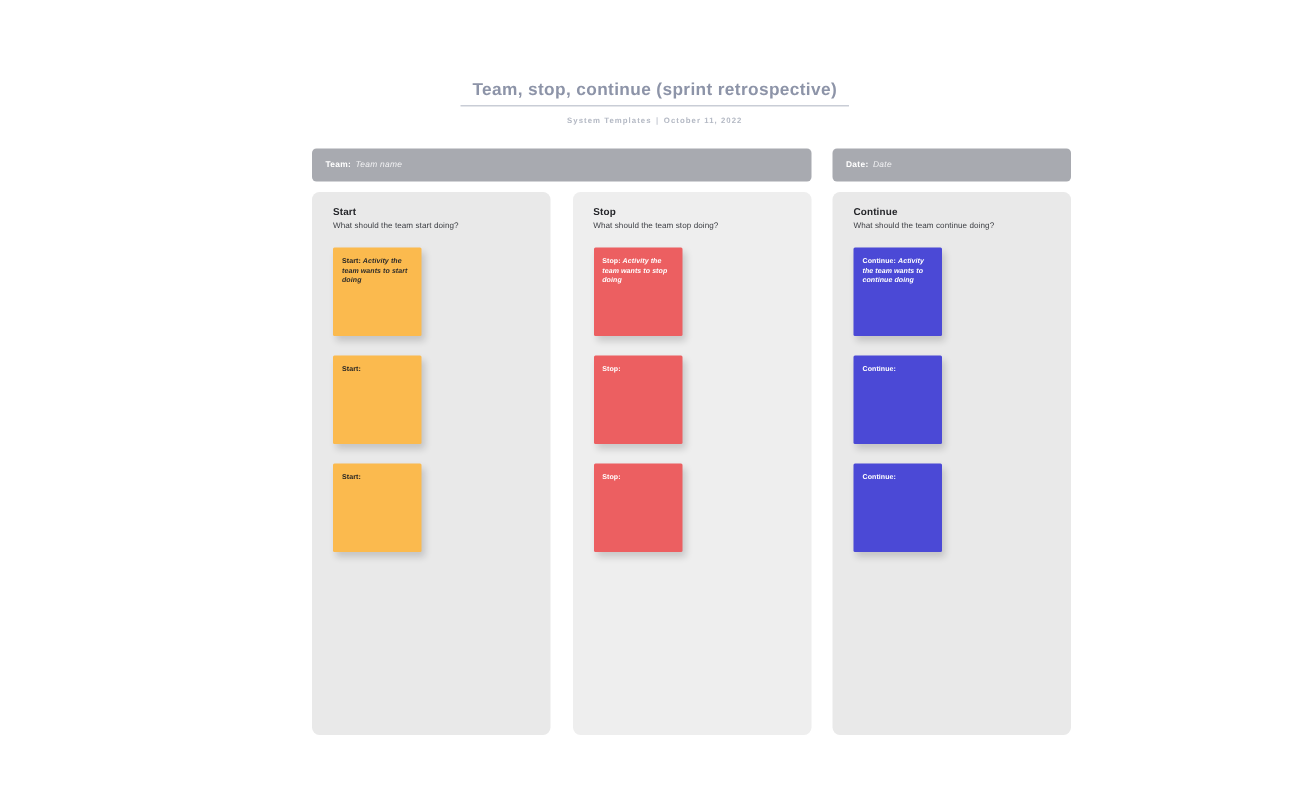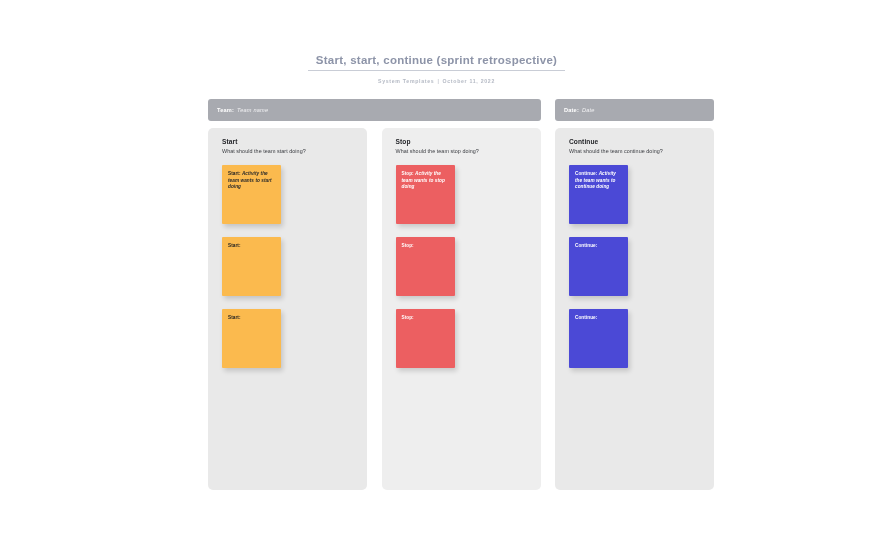--- a/index.html
+++ b/index.html
@@ -151,21 +151,21 @@
   .note.cont .note-label  { color: #ffffff; }
   
   .notes .note:first-child {
     margin-left: 0;
   }
 </style>
 </head>
 <body>
 
 <div id="title-block">
-  <div id="doc-title">Start, start, continue (sprint retrospective)</div>
+  <div id="doc-title">Team, stop, continue (sprint retrospective)</div>
   <div id="doc-subtitle">
     <span>System Templates</span><span class="sep">|</span><span>October 11, 2022</span>
   </div>
 </div>
 
 <div class="meta-bar" id="meta-team">
   <span class="meta-label">Team:</span>
   <span class="meta-value">Team name</span>
 </div>
 <div class="meta-bar" id="meta-date">

